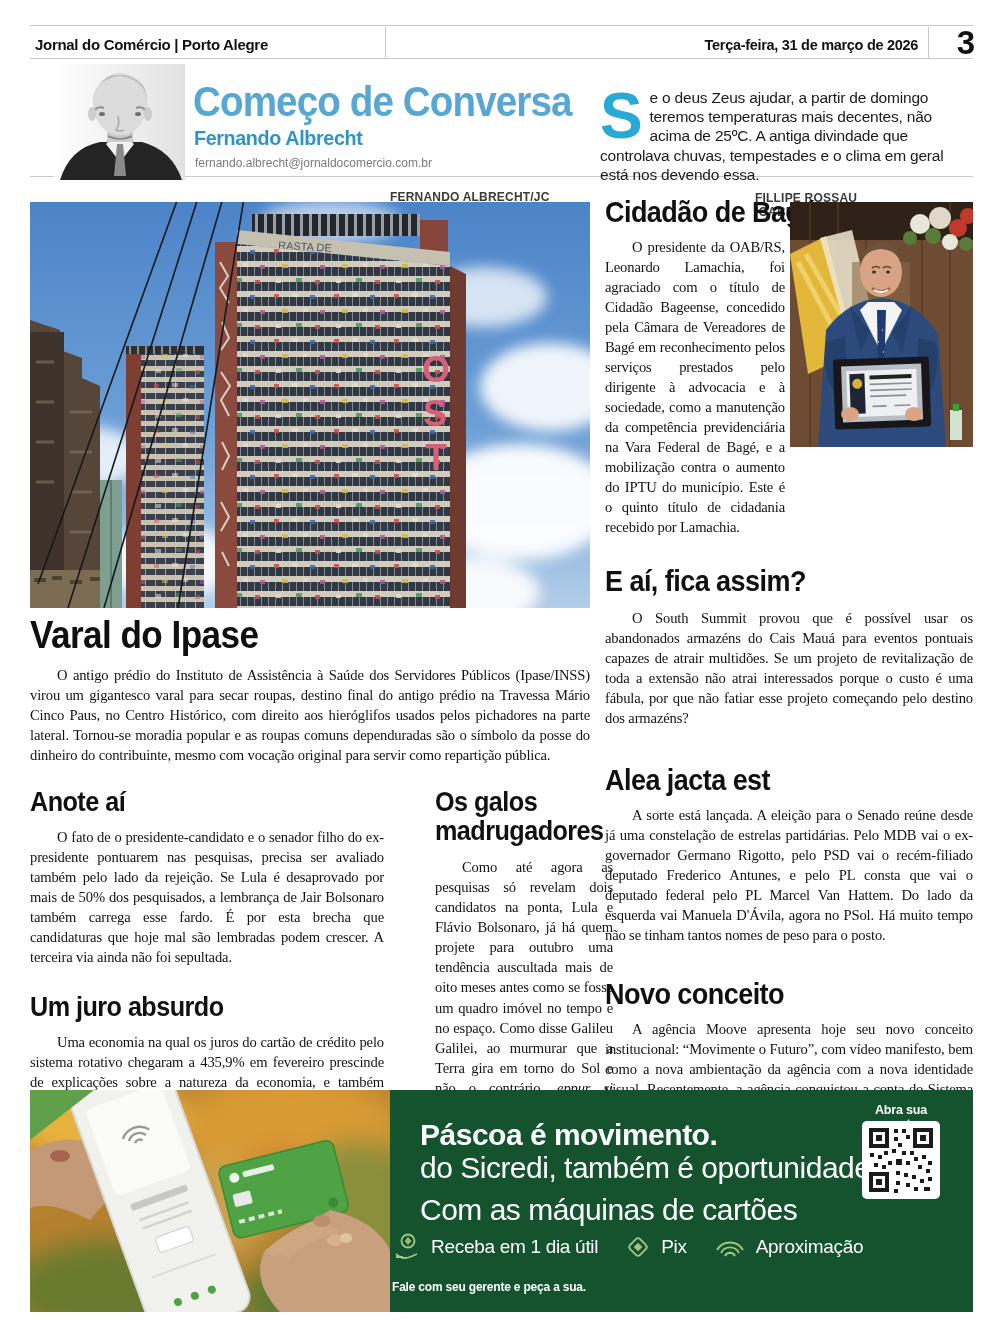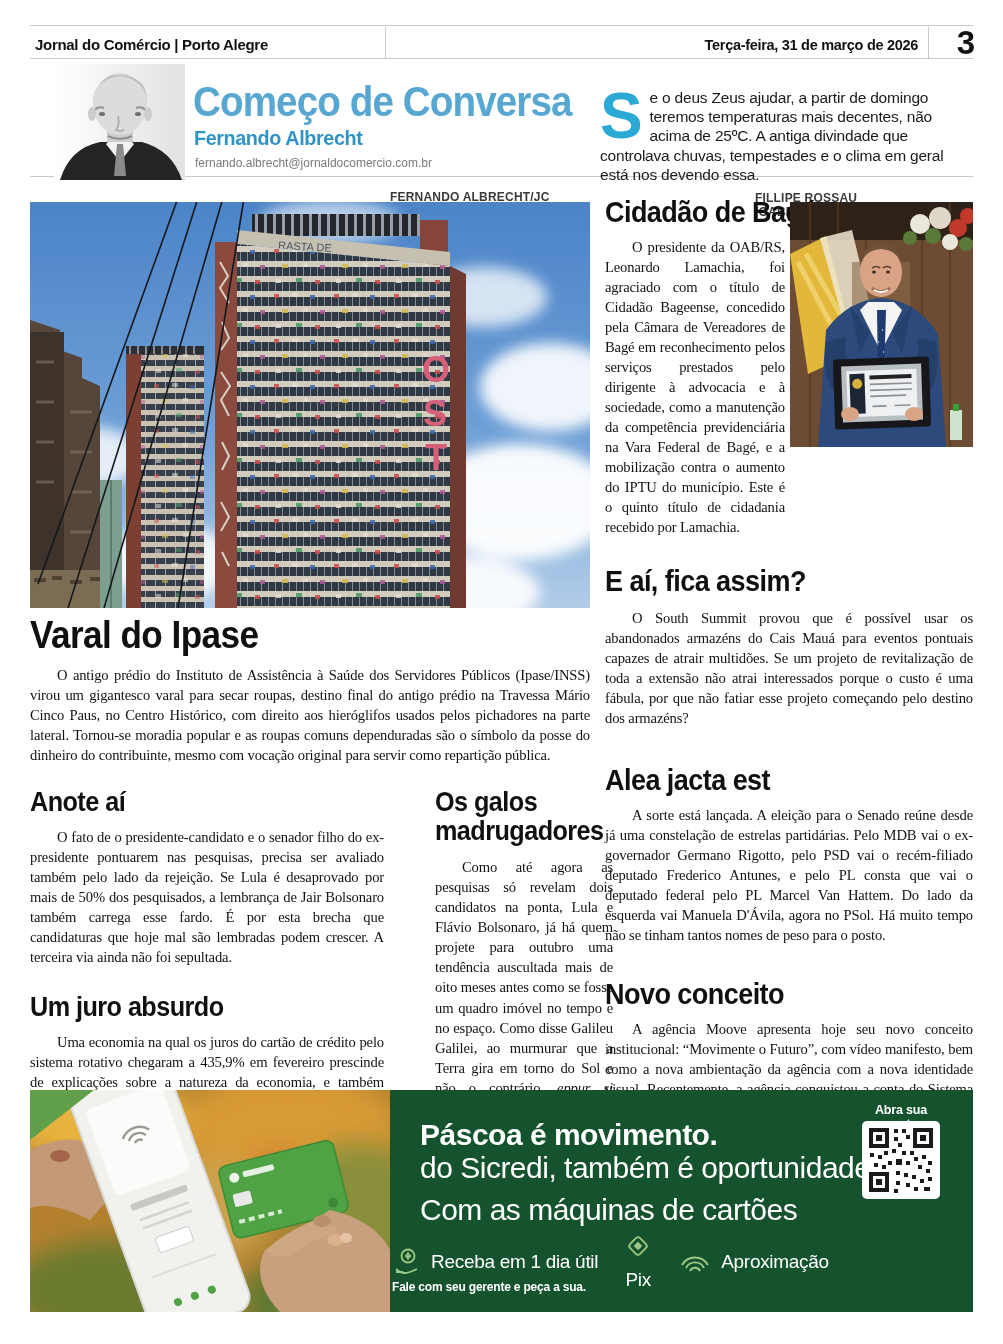--- a/index.html
+++ b/index.html
@@ -408,21 +408,21 @@
 
   <div class="ad-features">
     <div class="feature">
       <svg width="30" height="30" viewBox="0 0 30 30">
         <circle cx="16" cy="9" r="6.5" fill="none" stroke="#9fc884" stroke-width="1.8"></circle>
         <path d="M13.5,9 q2.5,-3.5 5,0 q-2.5,3.5 -5,0 M16,5 v8" stroke="#9fc884" stroke-width="1.4" fill="none"></path>
         <path d="M4,22 q6,6 14,3 l7,-3 M4,25 h7" stroke="#9fc884" stroke-width="1.8" fill="none"></path>
       </svg>
       <span class="f-label">Receba em 1 dia útil</span>
     </div>
-    <div class="feature" style="margin-left:12px;flex-direction:column;">
+    <div class="feature" style="margin-left:12px;">
       <svg width="28" height="28" viewBox="0 0 28 28">
         <rect x="7" y="7" width="14" height="14" rx="3" transform="rotate(45 14 14)" fill="none" stroke="#9fc884" stroke-width="1.8"></rect>
         <rect x="11" y="11" width="6" height="6" transform="rotate(45 14 14)" fill="#9fc884"></rect>
       </svg>
       <span class="f-label">Pix</span>
     </div>
     <div class="feature" style="margin-left:12px;">
       <svg width="34" height="26" viewBox="0 0 34 26">
         <path d="M4,16 a15,15 0 0 1 26,0 M8,19 a10,10 0 0 1 18,0 M12,22 a5.5,5.5 0 0 1 10,0" fill="none" stroke="#9fc884" stroke-width="1.9"></path>
       </svg>

